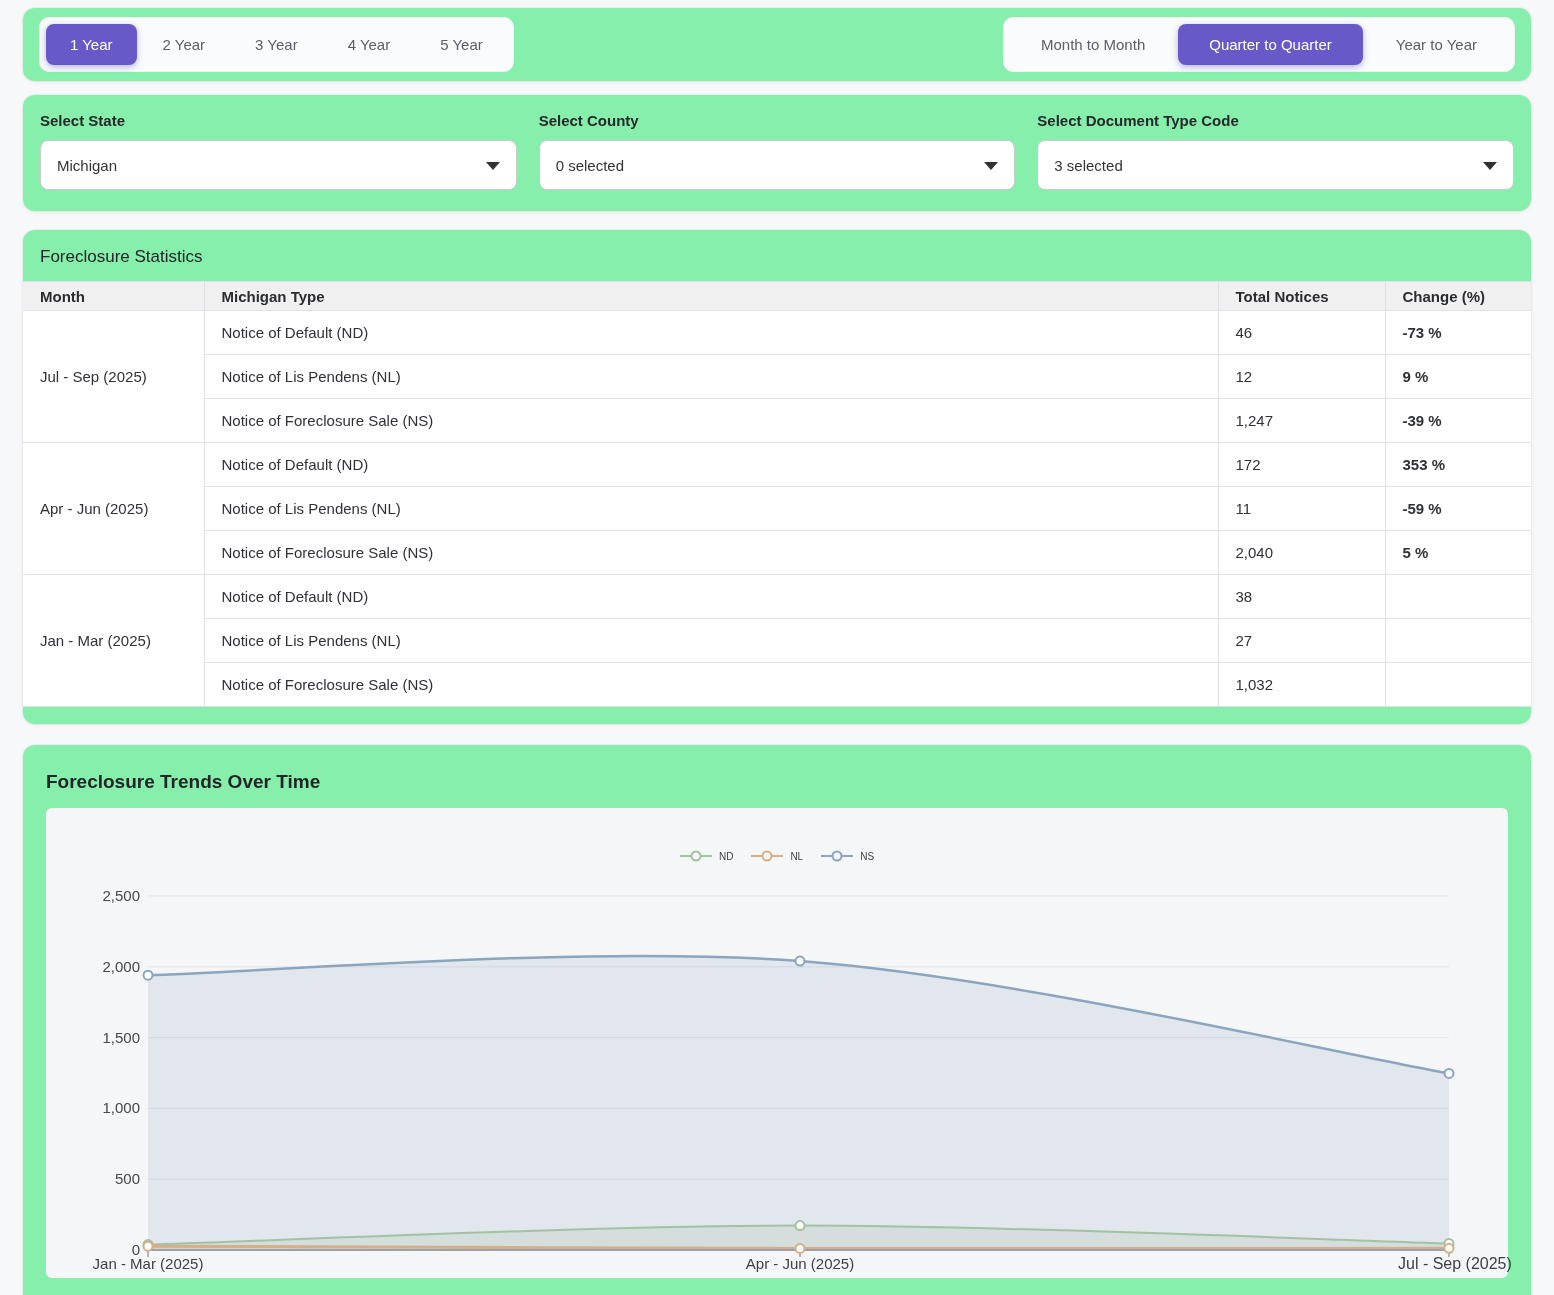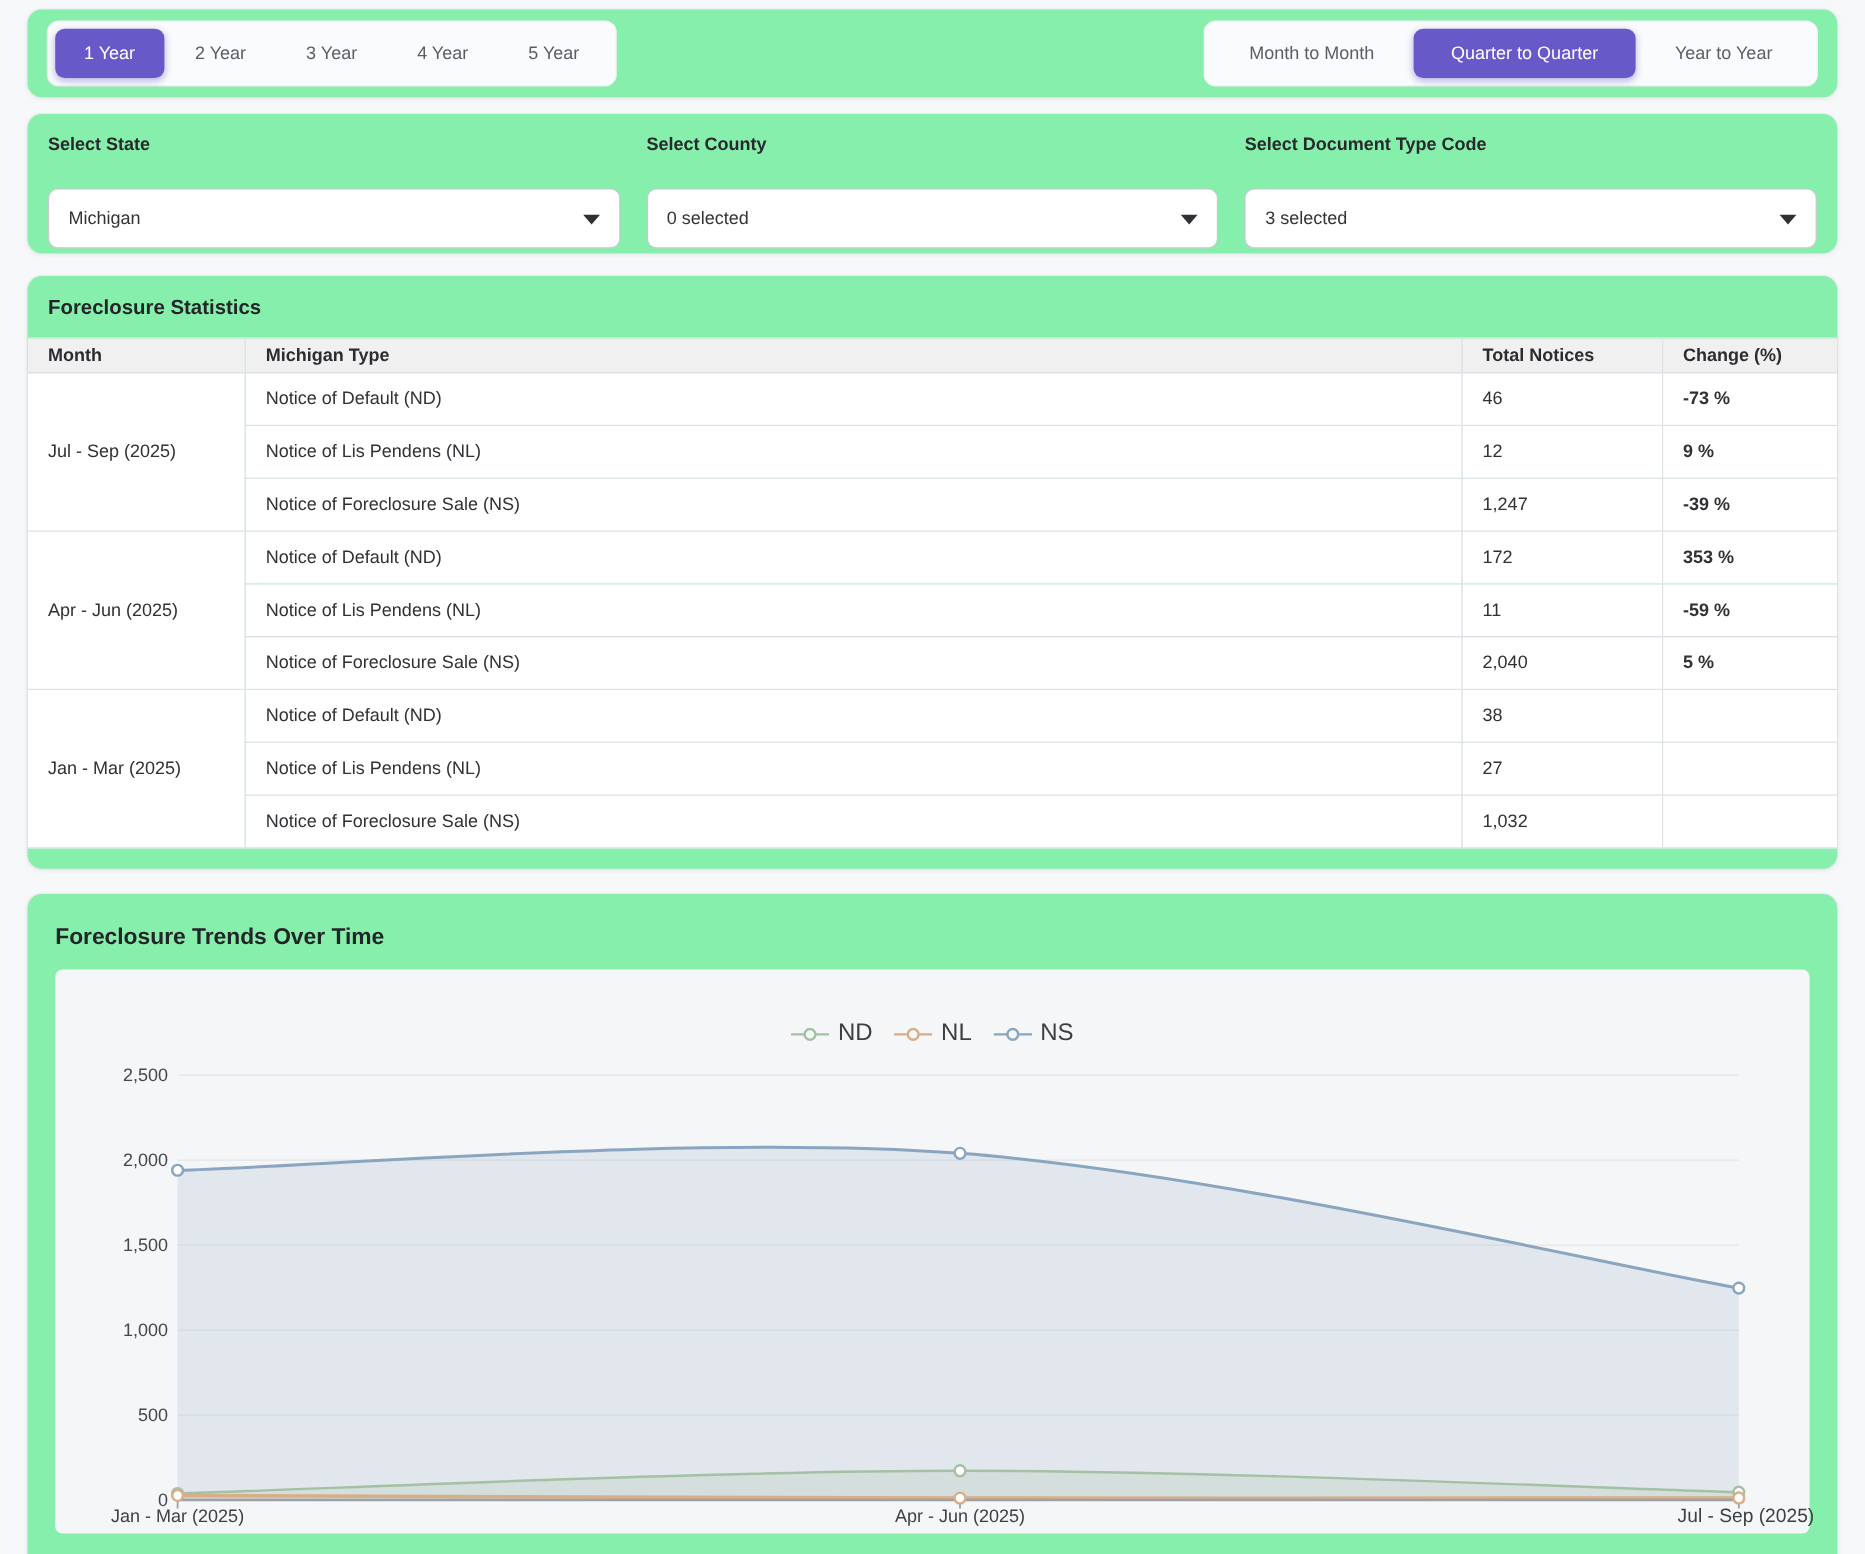--- a/index.html
+++ b/index.html
@@ -29,34 +29,34 @@
     white-space:nowrap;
   }
   .seg-group.right .seg-btn { padding:12px 31px; }
   .seg-btn.selected {
     background:#675ac8; color:#fff;
     box-shadow:0 2px 6px rgba(103,90,200,.45);
   }
   
   .filters { margin-top:14px; height:116px; padding:17px 17px 0 17px; display:flex; gap:22px; }
   .filter-col { flex:1; }
-  .filter-label { font-size:15px; font-weight:700; color:#27292d; margin-bottom:28px; }
+  .filter-label { font-size:15px; font-weight:700; color:#27292d; margin-bottom:11px; }
   .select-box {
     height:50px; border:1px solid #c9cacd; border-radius:8px; background:#fff;
     display:flex; align-items:center; padding:0 16px; font-size:15px; color:#333;
     cursor:pointer; position:relative;
   }
   .select-caret {
     position:absolute; right:16px; top:50%; margin-top:-3px;
     width:0; height:0; border-left:7px solid transparent; border-right:7px solid transparent;
     border-top:8px solid #2f3135;
   }
   
   .stats { margin-top:19px; height:494px; overflow:hidden; }
-  .stats-title { font-size:17px; font-weight:700; padding:17px 17px 14px 17px; color:#232528; }
+  .stats-title { font-size:17px; font-weight:400; padding:17px 17px 14px 17px; color:#232528; }
   table.stats-table { width:100%; border-collapse:collapse; font-size:15px; table-layout:fixed; }
   .stats-table th {
     background:#f0f0f1; text-align:left; font-weight:700; color:#2a2c30;
     height:29px; padding:0 17px; border:1px solid #dee2e6; border-left:none; border-right:1px solid #dee2e6;
   }
   .stats-table th:first-child { border-left:none; }
   .stats-table th:last-child  { border-right:none; }
   .stats-table td {
     height:44px; padding:0 17px; border:1px solid #dee2e6; color:#2f3135; background:#fff;
   }
@@ -70,21 +70,21 @@
   .trends { margin-top:21px; height:600px; }
   .trends-title { font-size:19px; font-weight:700; padding:26px 0 0 23px; color:#232528; }
   .chart-wrap {
     margin:15px 23px 0 23px; height:470px; background:#f5f6f7; border-radius:6px;
     position:relative;
   }
   .chart-legend {
     position:absolute; top:42px; left:0; width:100%;
     display:flex; justify-content:center; align-items:center; gap:18px;
   }
-  .legend-item { display:flex; align-items:center; gap:7px; font-size:20px; color:#3c3f44; cursor:pointer; }
+  .legend-item { display:flex; align-items:center; gap:7px; font-size:10px; color:#3c3f44; cursor:pointer; }
   .x-label { position:absolute; top:447px; font-size:15px; color:#3c3f44; white-space:nowrap; }
 </style>
 </head>
 <body>
 
 <div class="card topbar">
   <div class="seg-group" id="period-tabs">
       <button class="seg-btn selected">1 Year</button>
       <button class="seg-btn">2 Year</button>
       <button class="seg-btn">3 Year</button>

